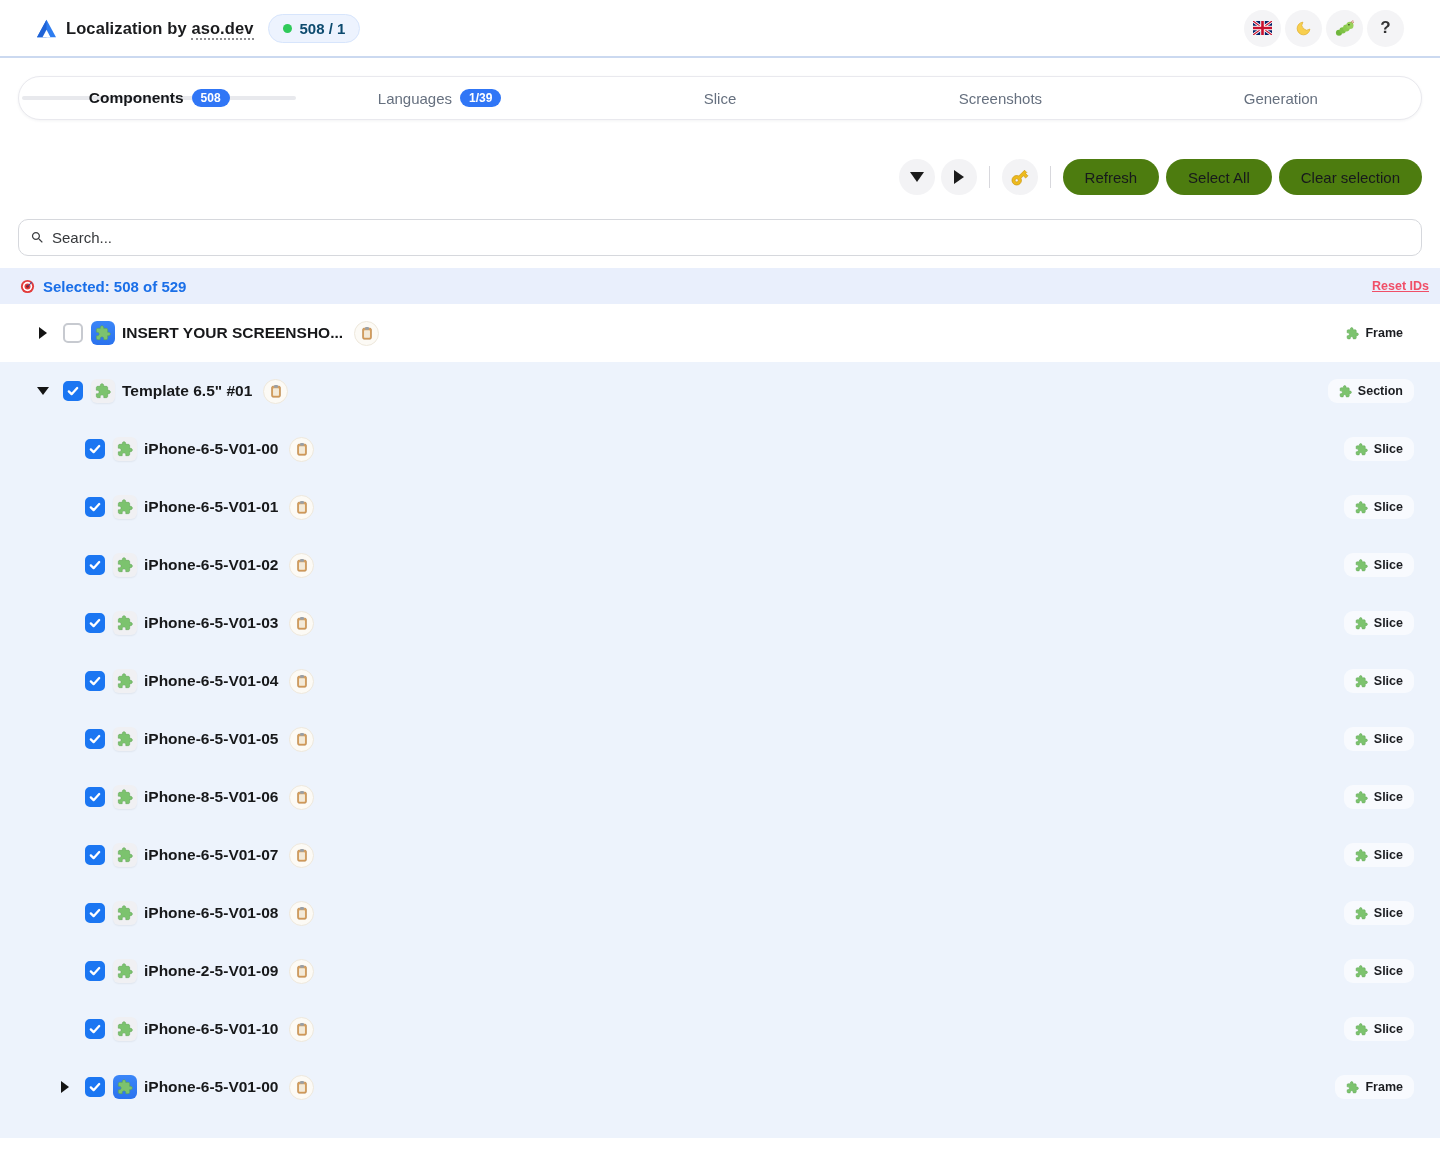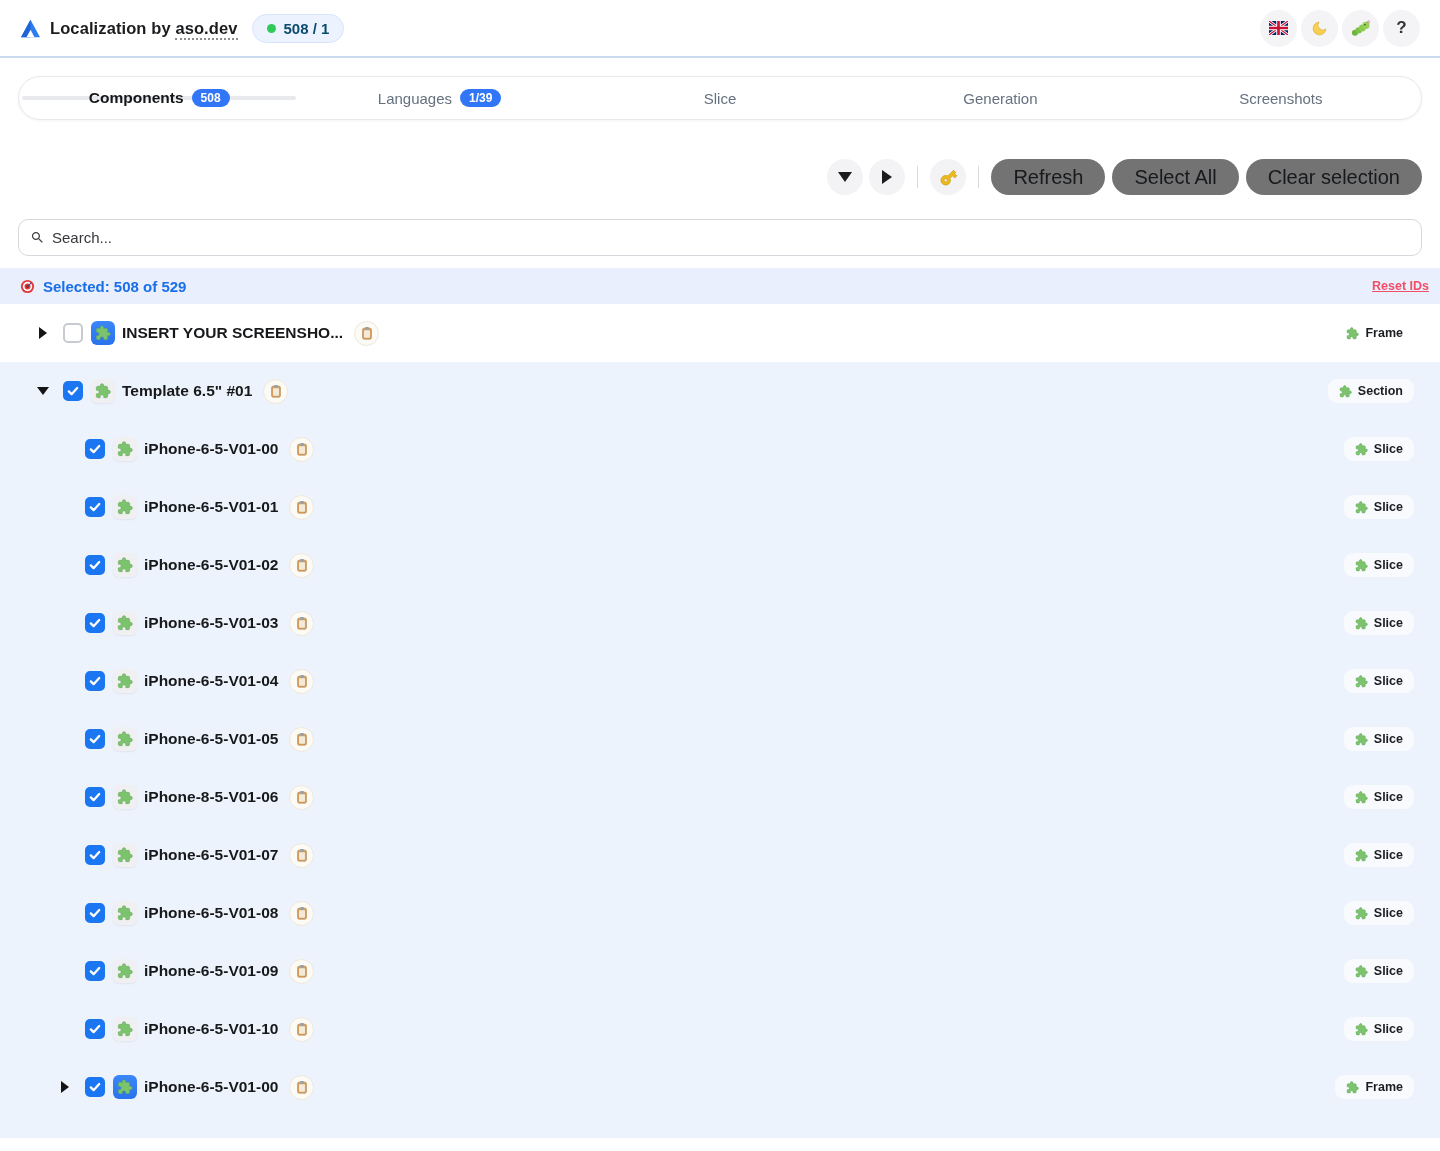--- a/index.html
+++ b/index.html
@@ -1,19 +1,19 @@
 <!DOCTYPE html>
 <html><head>
 <meta charset="utf-8">
 <style>
   * { margin:0; padding:0; box-sizing:border-box; }
   html,body { width:1440px; height:1151px; background:#fff; font-family:"Liberation Sans", sans-serif; overflow:hidden; }
 
   
-  .header { height:58px; background:#fff; border-bottom:2px solid #cbd9f0; display:flex; align-items:center; padding:0 20px; }
+  .header { height:58px; background:#fff; border-bottom:2px solid #cbd9f0; display:flex; align-items:center; padding:0 36px; }
   .logo { width:21px; height:19px; margin-right:9px; }
   .title { font-size:16.5px; font-weight:700; color:#1b1c1e; letter-spacing:.1px; }
   .brand { border-bottom:2px dotted #8d8d90; padding-bottom:1px; }
   .hdr-badge { margin-left:14px; display:flex; align-items:center; gap:8px; background:#edf3fe; border:1px solid #d7e5fc; border-radius:15px; height:29px; padding:0 14px; }
   .hdr-badge .dot { width:9px; height:9px; border-radius:50%; background:#2fca5a; }
   .hdr-badge .txt { color:#0c4a6e; font-weight:700; font-size:15px; }
   .hdr-spacer { flex:1; }
   .circle-btn { width:37px; height:37px; border-radius:50%; background:#f4f4f6; border:none; display:flex; align-items:center; justify-content:center; margin-left:4px; cursor:pointer; }
   .circle-btn svg { display:block; }
   .help-glyph { font-size:17px; font-weight:700; color:#333; }
@@ -23,21 +23,21 @@
   .tab { flex:1; display:flex; align-items:center; justify-content:center; gap:8px; font-size:15px; color:#66707f; cursor:pointer; border-radius:19px; margin:19px 3px; }
   .tab.active { background:#e8e9ed; color:#141619; font-weight:700; font-size:15.5px; }
   .tab-badge { background:#3076f6; color:#fff; font-size:12px; font-weight:700; border-radius:10px; padding:3px 9px; line-height:1; }
 
   
   .toolbar { margin:39px 18px 0 0; display:flex; align-items:center; justify-content:flex-end; gap:6px; height:36px; }
   .tool-circle { width:36px; height:36px; border-radius:50%; background:#f3f3f5; border:none; display:flex; align-items:center; justify-content:center; cursor:pointer; }
   .tri-down { width:0; height:0; border-left:7px solid transparent; border-right:7px solid transparent; border-top:10px solid #1b1b1b; }
   .tri-right { width:0; height:0; border-top:7px solid transparent; border-bottom:7px solid transparent; border-left:10px solid #1b1b1b; }
   .v-div { width:1px; height:22px; background:#d8d8dd; margin:0 6px; }
-  .pill-btn { height:36px; border-radius:18px; background:#737373; border:none; padding:0 22px; font-size:20px; color:#17191c; font-family:"Liberation Sans",sans-serif; cursor:pointer; }
+  .pill-btn { height:36px; border-radius:18px; background:#4d7c0f; border:none; padding:0 22px; font-size:15px; color:#17191c; font-family:"Liberation Sans",sans-serif; cursor:pointer; }
 
   
   .search-wrap { margin:24px 18px 0 18px; height:37px; border:1px solid #d6d8dd; border-radius:10px; background:#fff; display:flex; align-items:center; padding:0 11px; gap:7px; }
   .search-input { flex:1; border:none; outline:none; font-size:15px; color:#303234; background:transparent; font-family:"Liberation Sans",sans-serif; }
   .search-input::placeholder { color:#36383b; opacity:1; }
 
   
   .banner { margin-top:12px; height:36px; background:#e9effc; display:flex; align-items:center; padding:0 11px 0 20px; }
   .banner-left { display:flex; align-items:center; gap:8px; }
   .banner-text { color:#1a6fe8; font-weight:700; font-size:15px; }
@@ -137,26 +137,26 @@
     <span class="tab-badge">1/39</span>
   </div>
 
 
   <div class="tab">
     <span class="tab-label">Slice</span>
 
   </div>
 
   <div class="tab">
+    <span class="tab-label">Screenshots</span>
+
+  </div>
+
+  <div class="tab">
     <span class="tab-label">Generation</span>
-
-  </div>
-
-  <div class="tab">
-    <span class="tab-label">Screenshots</span>
 
   </div>
 </div>
 
 <div class="toolbar">
   <button class="tool-circle">
       <span class="tri-down"></span>
     </button>
   <button class="tool-circle">
       <span class="tri-right"></span>
@@ -503,21 +503,21 @@
     <span class="checkbox checked">
         <svg width="14" height="14">
           <use href="#sym-check"></use>
         </svg>
       </span>
     <span class="icon-tile gray">
       <svg width="16" height="16">
           <use href="#sym-puzzle"></use>
         </svg>
     </span>
-    <span class="row-label">iPhone-6-5-V01-09</span>
+    <span class="row-label">iPhone-2-5-V01-09</span>
     <button class="clip-btn">
       <svg width="14" height="14">
           <use href="#sym-clipboard"></use>
         </svg>
     </button>
     <span class="row-spacer"></span>
     <span class="type-chip">
       <svg width="13" height="13">
           <use href="#sym-puzzle"></use>
         </svg>

